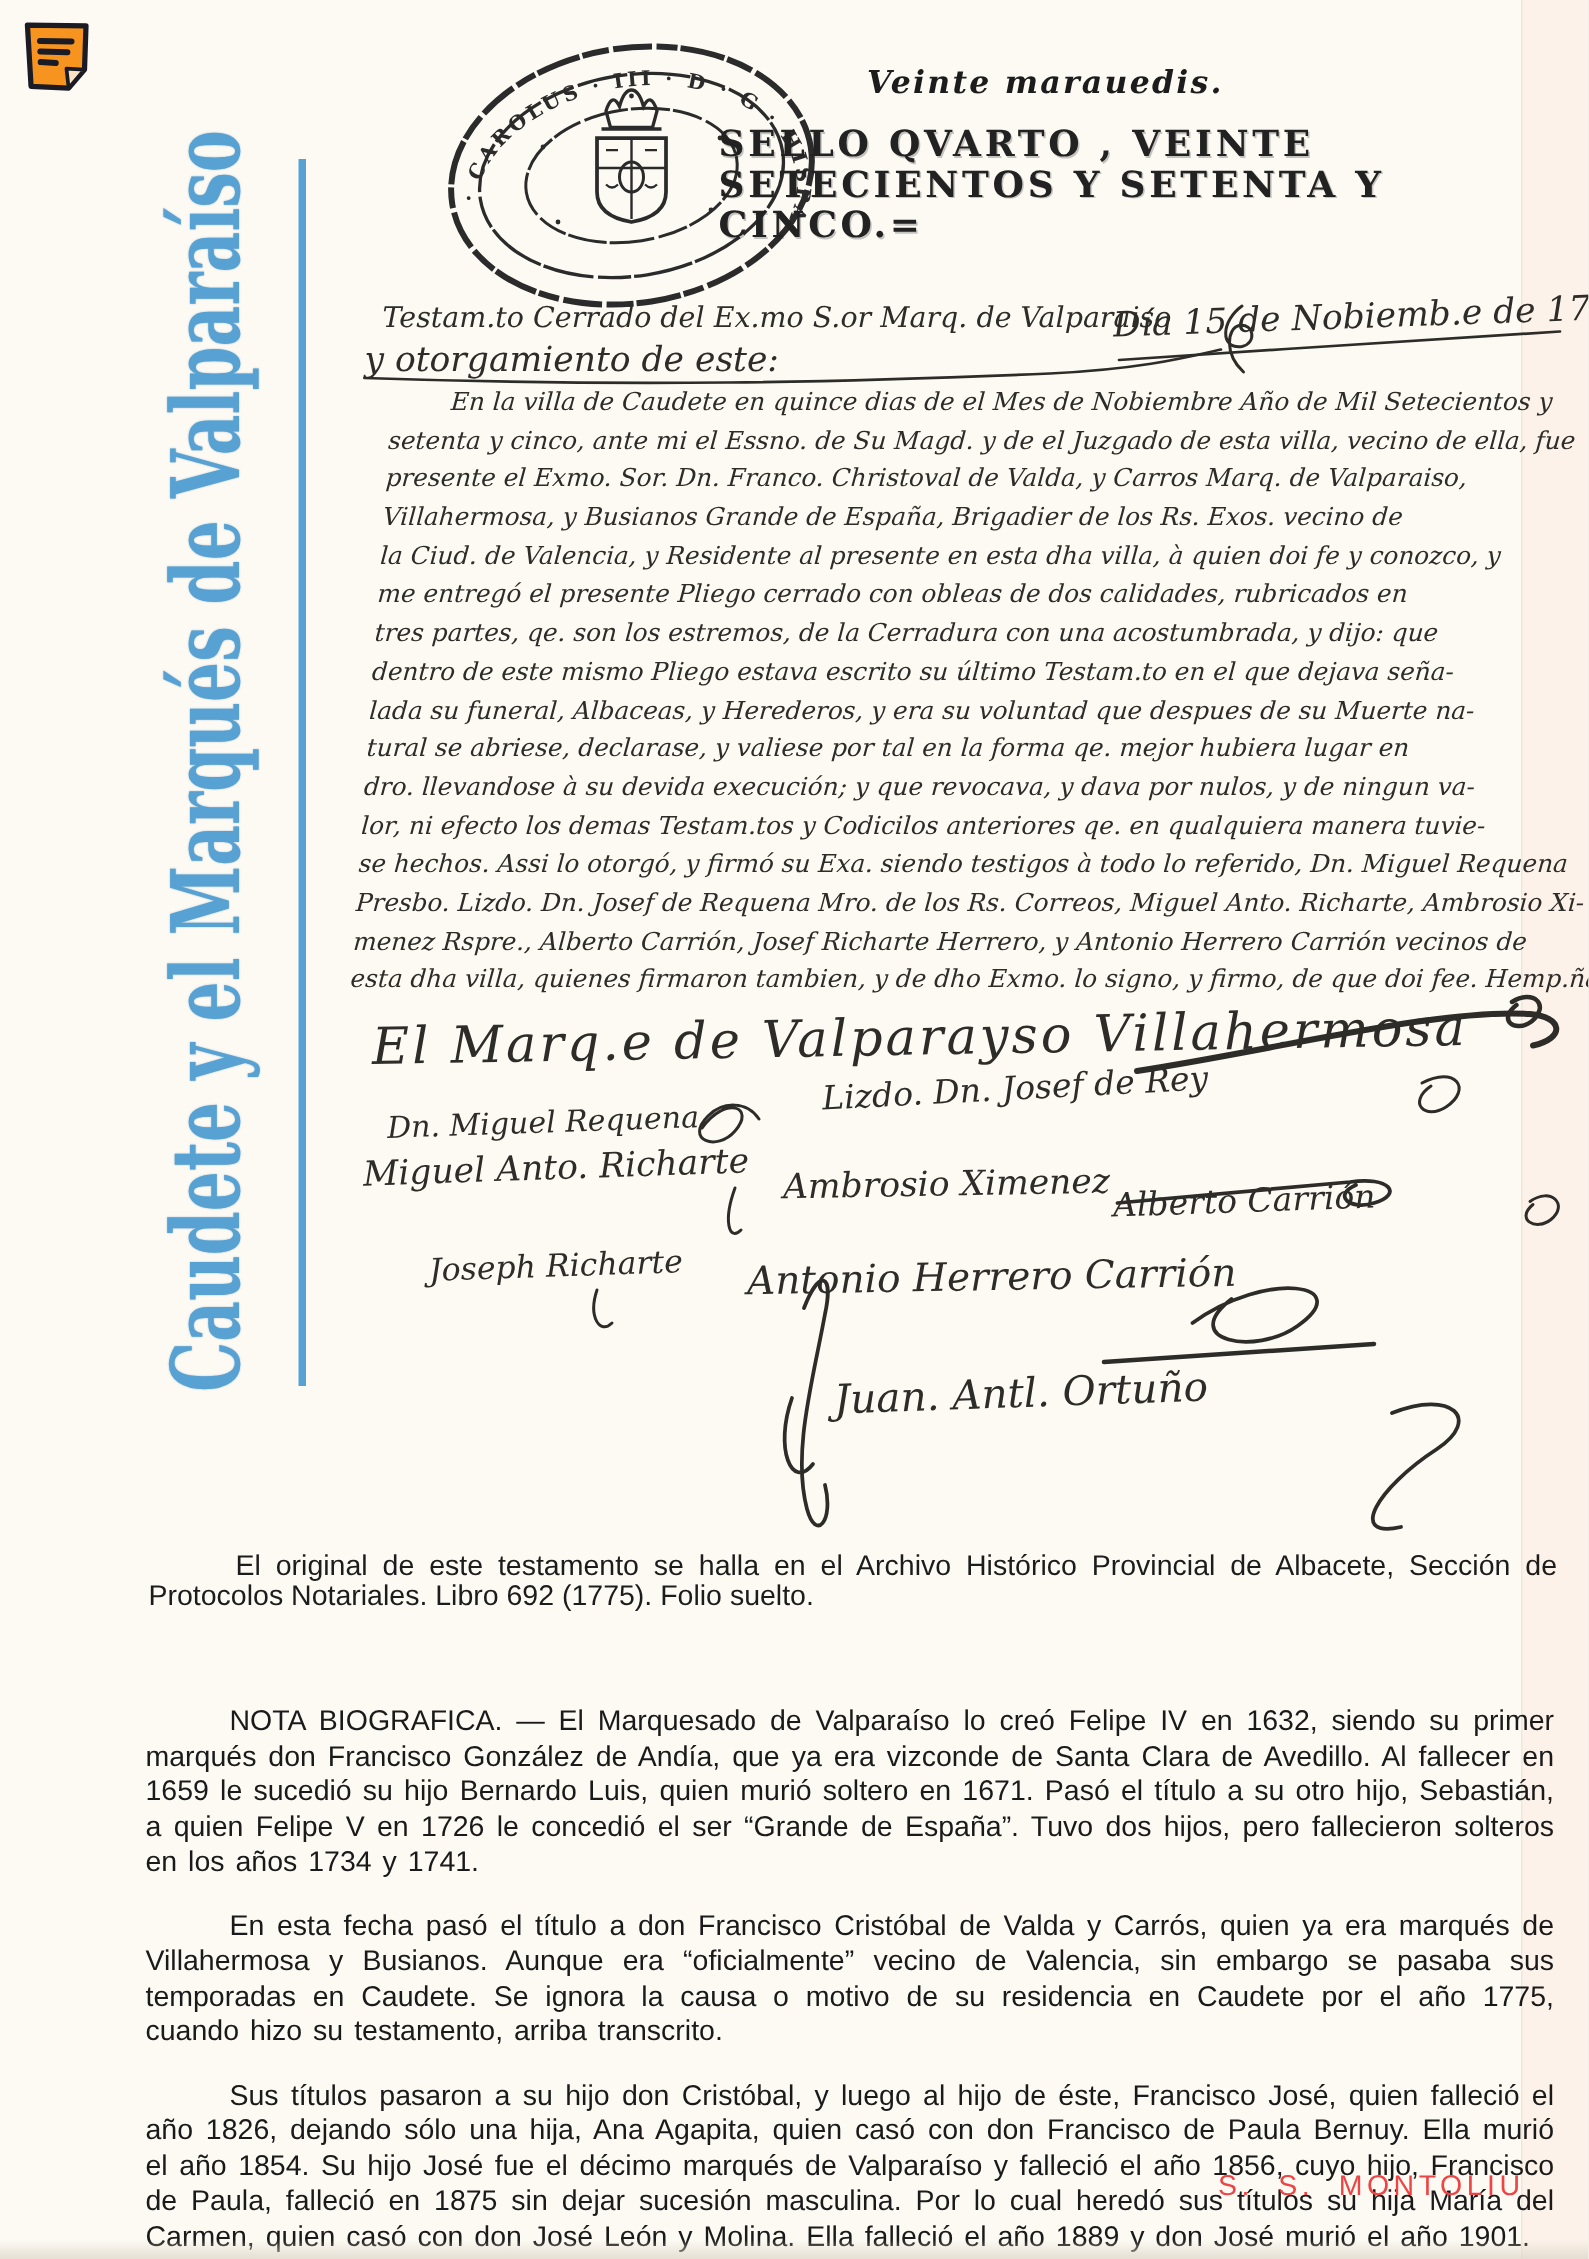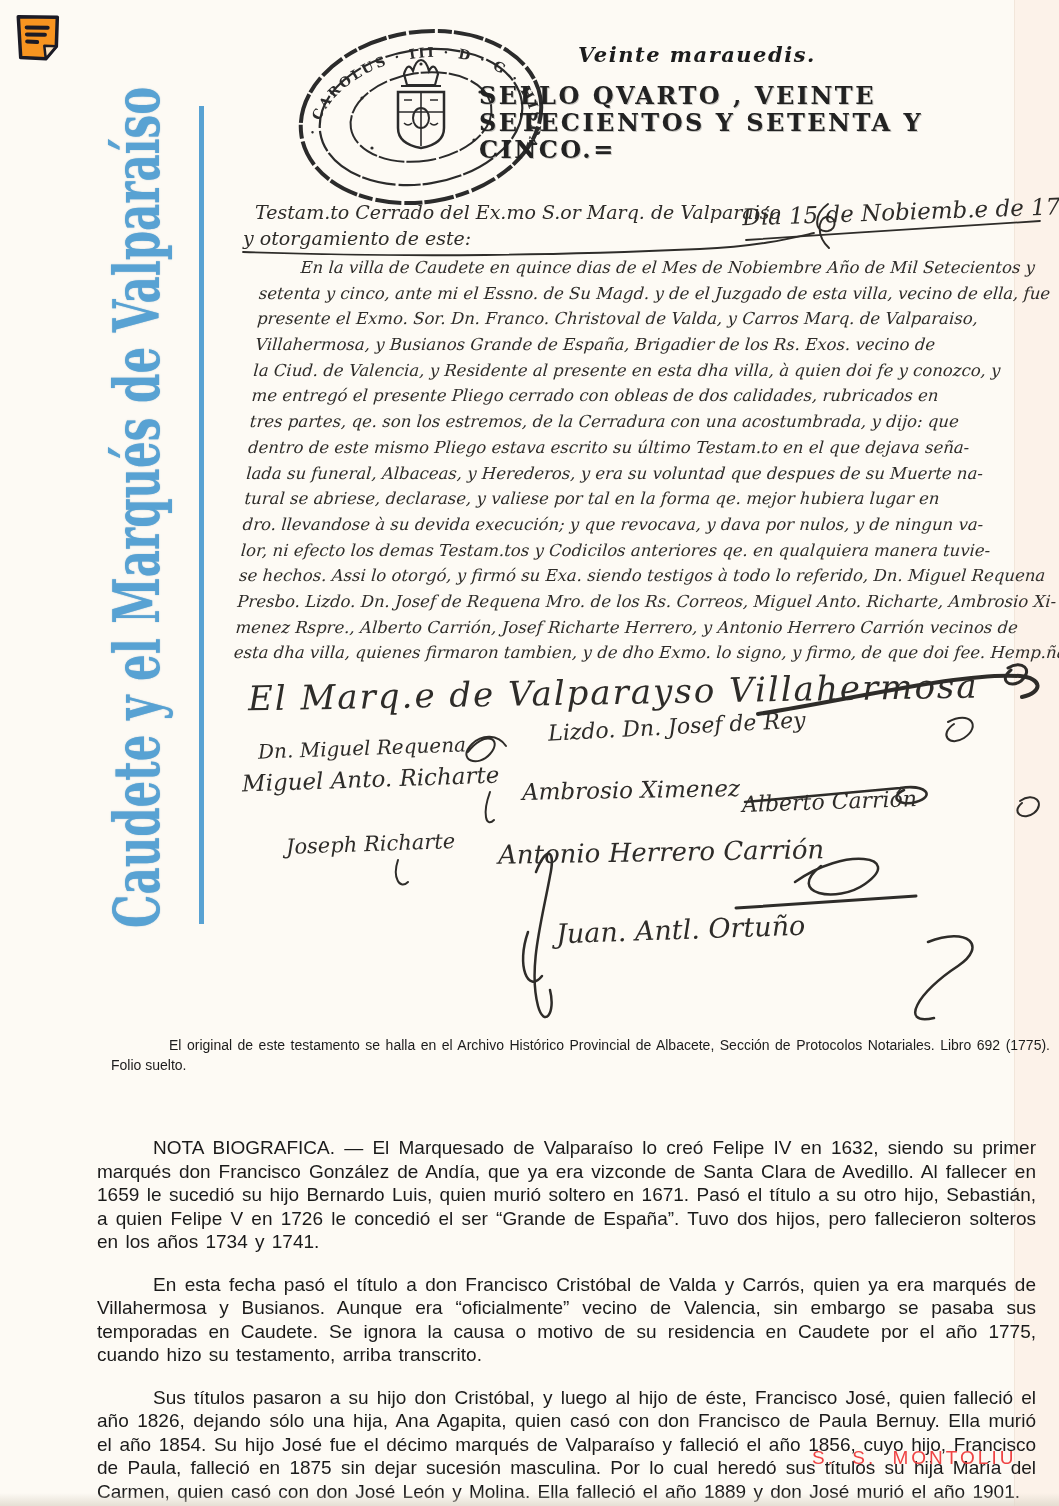--- a/index.html
+++ b/index.html
@@ -39,21 +39,21 @@
   .sello {
     position:absolute; left:479px; top:82px; color:#222;
     font-family:"DejaVu Serif", serif; font-weight:bold; font-size:24px;
     letter-spacing:2.5px; line-height:27px; white-space:nowrap;
     text-shadow:1px 1px 0 rgba(30,30,30,.25);
   }
 
   
   .hand { font-family:"DejaVu Serif", serif; font-style:italic; color:#2e2c29; }
   .docket1 { position:absolute; left:243px; top:201px; font-size:19px; white-space:nowrap;margin-left:12px; }
-  .docket2 { position:absolute; left:243px; top:227px; font-size:19px; white-space:nowrap; }
+  .docket2 { position:absolute; left:243px; top:227px; font-size:23px; white-space:nowrap; }
   .docket-date { position:absolute; left:742px; top:198px; font-size:23px; white-space:nowrap; transform:rotate(-2deg); }
   .ms-body {
     position:absolute; left:247px; top:258px; width:798px;
     transform:skewX(-4deg); font-size:16.5px;
   }
   .ms-line { height:25.7px; white-space:nowrap; }
   .ms-line.indent { padding-left:40px; }
 
   .sig { position:absolute; white-space:nowrap; }
   .sig-0 { left:248px; top:672px; font-size:34px; letter-spacing:2px; transform:rotate(-1deg); }
@@ -63,22 +63,22 @@
   .sig-4 { left:522px; top:777px; font-size:23px; transform:rotate(-1deg); }
   .sig-5 { left:742px; top:789px; font-size:22px; transform:rotate(-2deg); }
   .sig-6 { left:286px; top:832px; font-size:21px; transform:rotate(-2deg); }
   .sig-7 { left:498px; top:837px; font-size:26px; transform:rotate(-1deg); }
   .sig-8 { left:556px; top:914px; font-size:27px; transform:rotate(-2deg); }
 
   .ink-layer { position:absolute; left:0; top:0; width:1059px; height:1506px; pointer-events:none; }
 
   
   .caption {
-    position:absolute; left:111px; top:1035px; width:939px;
-    font-size:14px; line-height:20px; text-align:justify; text-indent:58px;
+    position:absolute; left:99px; top:1035px; width:939px;
+    font-size:19px; line-height:20px; text-align:justify; text-indent:58px;
     color:#1c1c1c;
   }
   .bio { position:absolute; left:97px; top:1136px; width:939px;
     font-size:19px; line-height:23.5px; text-align:justify; color:#1a1a1a; }
   .bio p { margin:0 0 19px 0; text-indent:56px; word-spacing:2px; }
   .footer-sig {
     position:absolute; left:812px; top:1447px;
     font-size:19px; letter-spacing:3px; word-spacing:8px; color:#ef4444;
   }
 </style>

